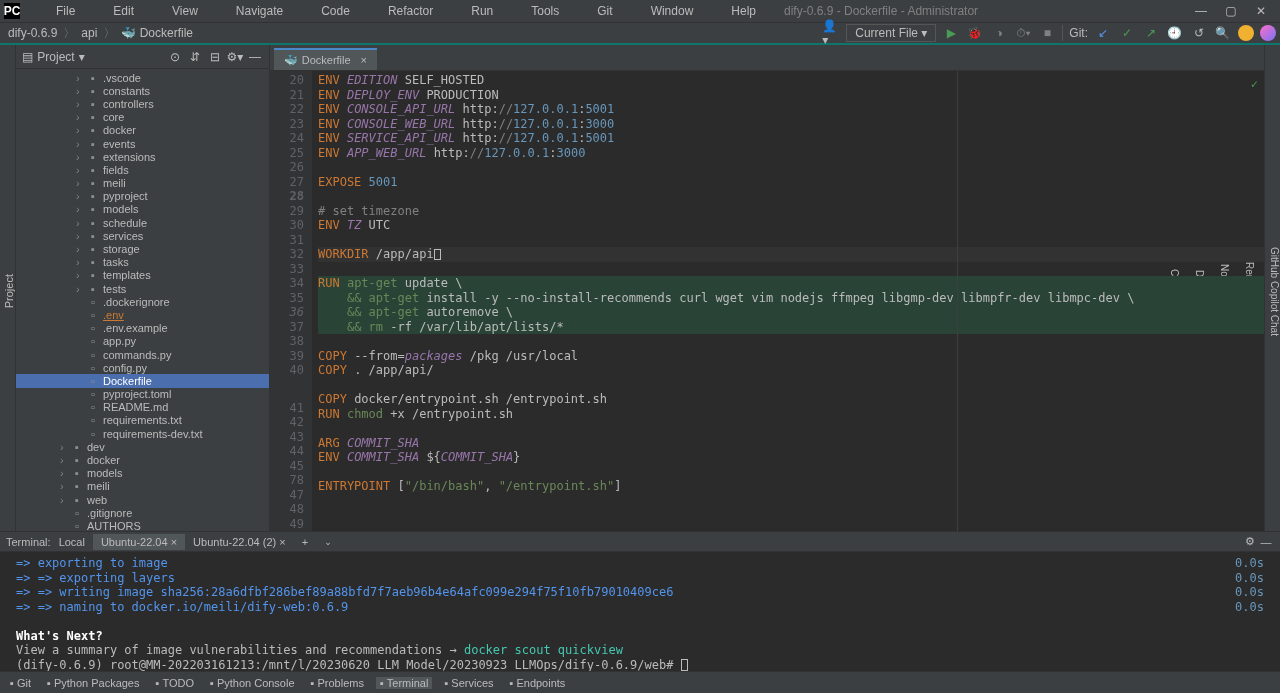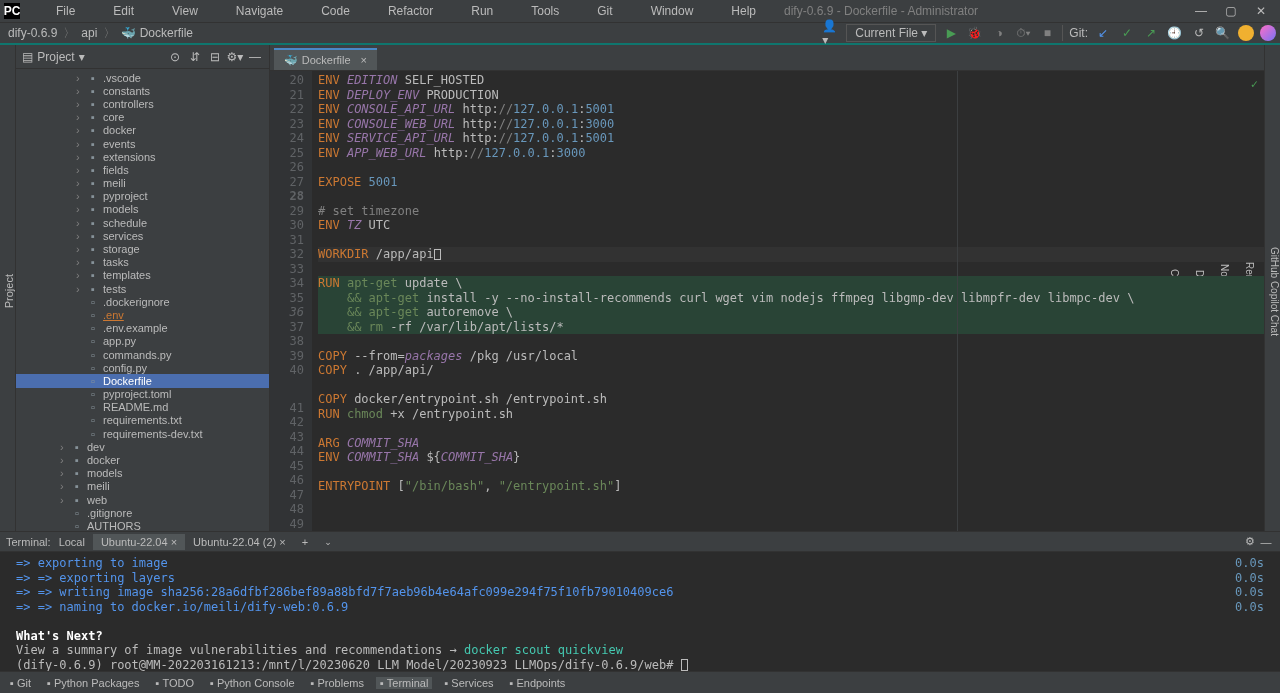--- a/index.html
+++ b/index.html
@@ -333,21 +333,21 @@
           <div style="height: 14.5px; font-style: italic;">36</div>
           <div style="height: 14.5px;">37</div>
           <div style="height: 14.5px;">38</div>
           <div style="height: 14.5px;">39</div>
           <div style="height: 14.5px;">40</div>
           <div style="height: 14.5px; margin-top: 23px;">41</div>
           <div style="height: 14.5px;">42</div>
           <div style="height: 14.5px;">43</div>
           <div style="height: 14.5px;">44</div>
           <div style="height: 14.5px;">45</div>
-          <div style="height: 14.5px;">46</div>
+          <div style="height: 14.5px;">78</div>
           <div style="height: 14.5px;">47</div>
           <div style="height: 14.5px;">48</div>
           <div style="height: 14.5px;">49</div>
         </div>
       <div class="code-lines" id="code">
         <div class="rmargin"></div>
           <div class="line"><span class="kw">ENV</span> <span class="key">EDITION</span> SELF_HOSTED</div>
           <div class="line"><span class="kw">ENV</span> <span class="key">DEPLOY_ENV</span> PRODUCTION</div>
           <div class="line"><span class="kw">ENV</span> <span class="key">CONSOLE_API_URL</span> http:<span class="cmt">//</span><span class="num">127.0.0.1</span>:<span class="num">5001</span></div>
           <div class="line"><span class="kw">ENV</span> <span class="key">CONSOLE_WEB_URL</span> http:<span class="cmt">//</span><span class="num">127.0.0.1</span>:<span class="num">3000</span></div>

